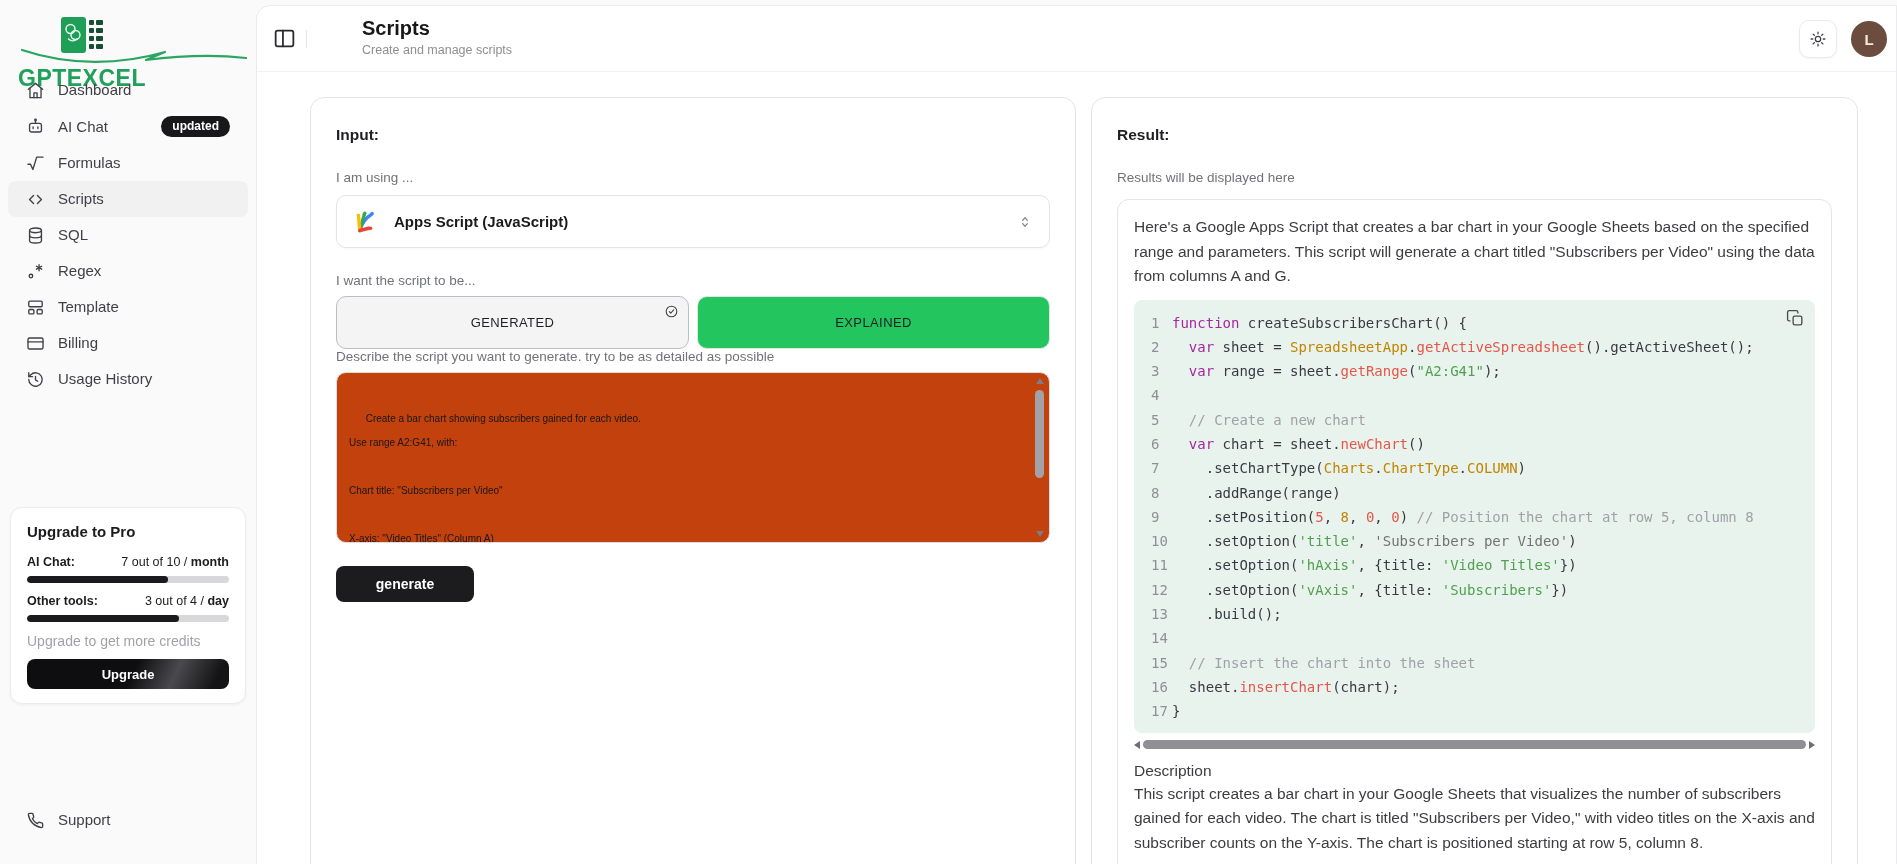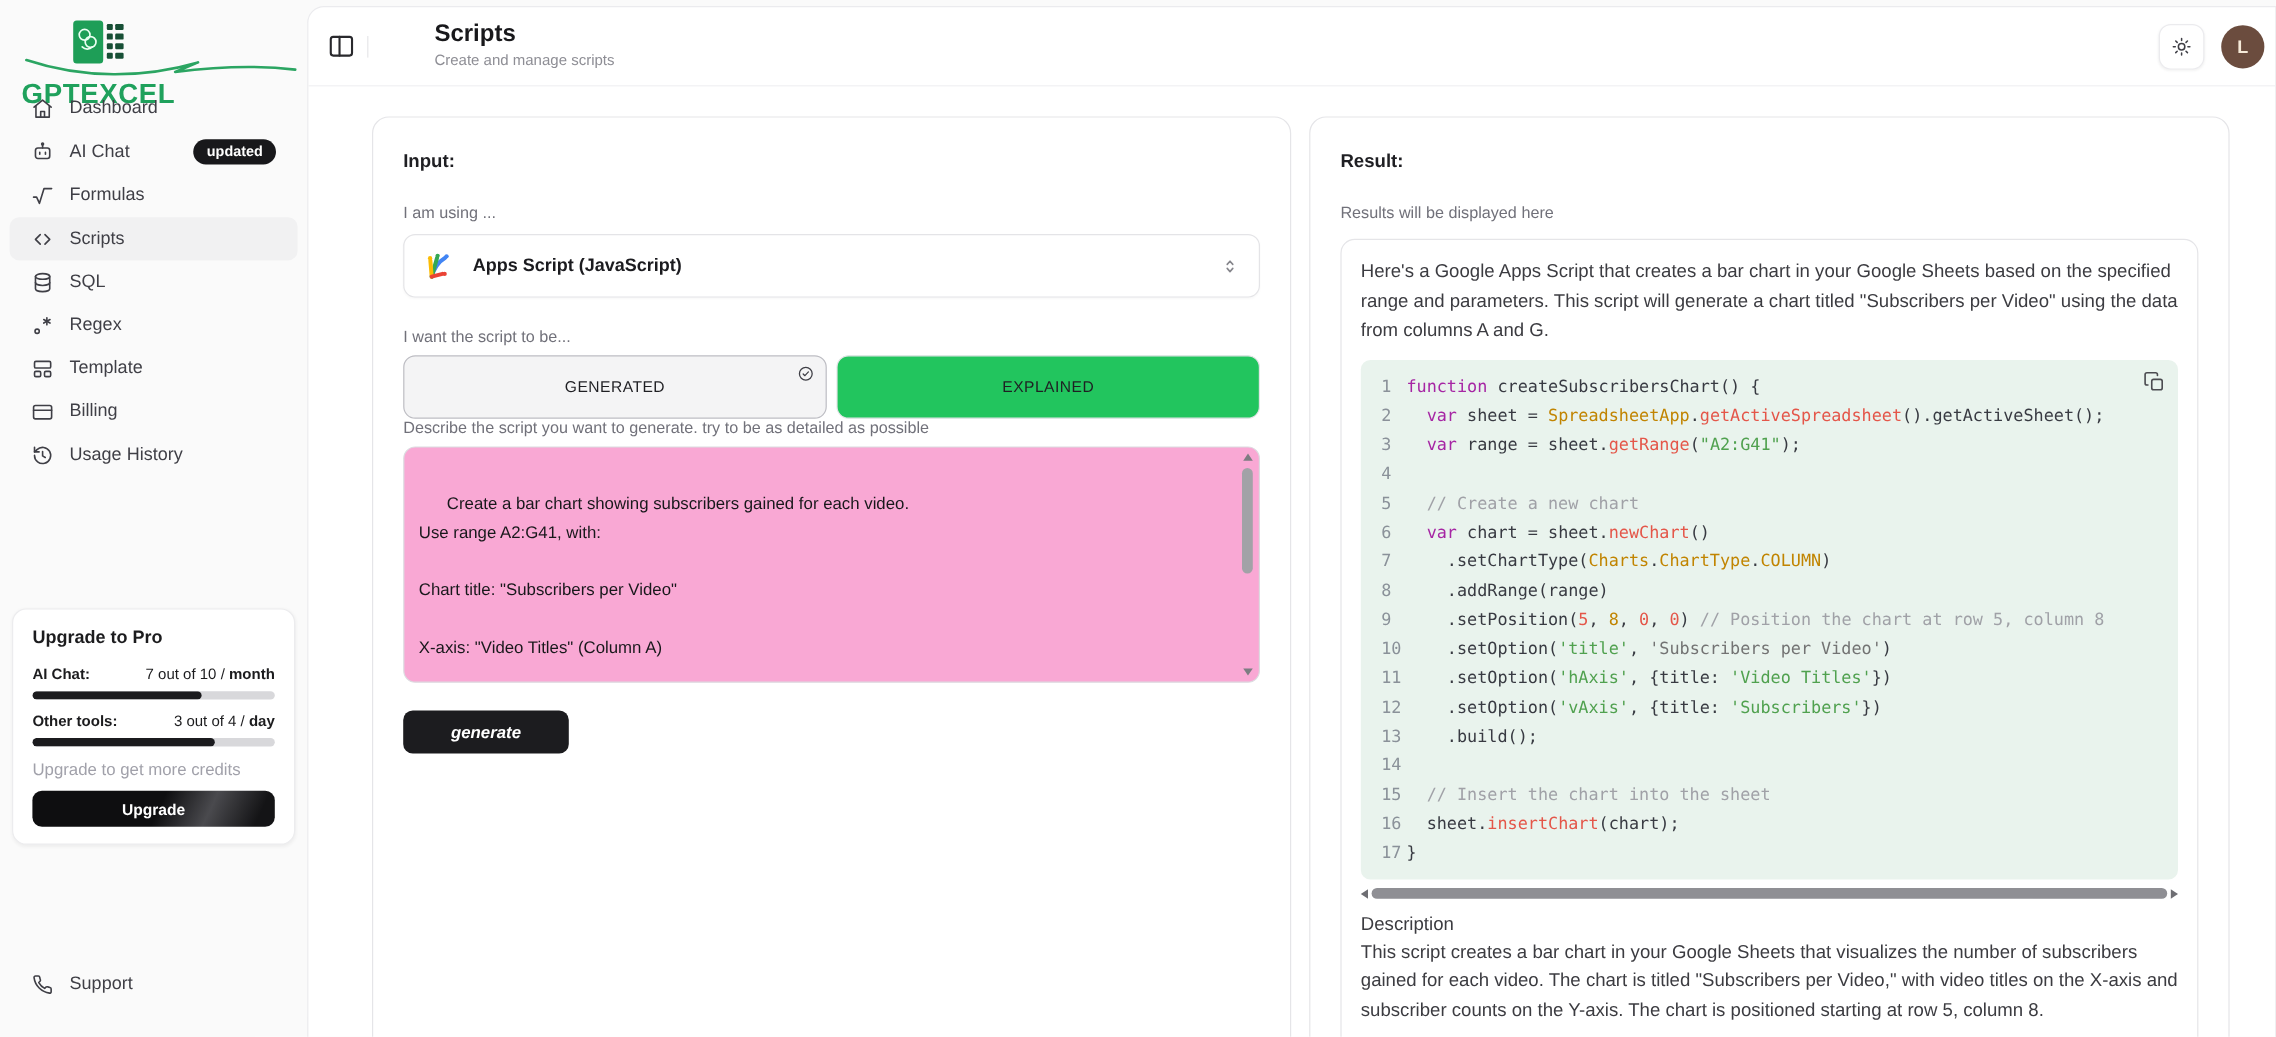--- a/index.html
+++ b/index.html
@@ -70,31 +70,31 @@
   .dd-chevron svg { width:100%; height:100%; }
   .mode-lbl { margin-top:25px; }
   .modes { display:flex; gap:8px; margin-top:8px; }
   .mode-btn { flex:1; height:53px; border-radius:10px; border:1px solid #e4e4e7; background:#22c55e;
     font-size:13px; letter-spacing:.4px; color:#1f1f23; position:relative; font-family:inherit;
     font-weight:500; cursor:pointer; }
   .mode-btn.selected { background:#f4f4f5; border-color:#bdbdc3; }
   .mode-check { position:absolute; top:7px; right:9px; width:15px; height:15px; color:#3f3f46; }
   .mode-check svg { width:100%; height:100%; }
   .desc-lbl { }
-  .textarea { margin-top:8px; height:197px; border:1px solid #dcdce0; border-radius:10px;
-    padding:10px 30px 10px 12px; font-size:14px; line-height:24px; color:#18181b;
-    white-space:pre-wrap; position:relative; overflow:hidden; background:#f9a8d4; cursor:text; }
+  .textarea { margin-top:8px; height:171px; border:1px solid #dcdce0; border-radius:10px;
+    padding:10px 30px 10px 12px; font-size:10px; line-height:24px; color:#18181b;
+    white-space:pre-wrap; position:relative; overflow:hidden; background:#c2410c; cursor:text; }
   .ta-scrollbar { position:absolute; right:3px; top:3px; bottom:3px; width:12px; }
   .ta-arrow { width:0; height:0; border-left:4px solid transparent; border-right:4px solid transparent;
     position:absolute; left:2px; }
   .ta-arrow.up { top:2px; border-bottom:6px solid #7d7d82; }
   .ta-arrow.down { bottom:2px; border-top:6px solid #7d7d82; }
   .ta-thumb { position:absolute; left:1px; top:14px; width:9px; height:88px; background:#a2a2a7; border-radius:6px; }
   .generate-btn { margin-top:23px; width:138px; height:36px; background:#1c1c1f; color:#fff; border:none;
-    border-radius:8px; font-size:14px; font-weight:700; font-family:inherit; cursor:pointer;font-style:italic; }
+    border-radius:8px; font-size:14px; font-weight:700; font-family:inherit; cursor:pointer; }
   
   .result-box { margin-top:14px; border:1px solid #e5e5e8; border-radius:12px; padding:15px 16px 20px; height:690px; overflow:hidden; }
   .intro { font-size:15.5px; line-height:24.5px; color:#3c3c41; }
   .code-wrap { position:relative; margin-top:11px; background:#e9f3ed; border-radius:8px; padding:11px 0 9px; }
   .code-line { display:flex; font-family:"DejaVu Sans Mono", monospace; font-size:14px; line-height:24.3px; white-space:pre; }
   .ln { width:22px; flex:none; padding-left:17px; color:#8a9199; }
   .code-text { padding-left:16px; }
   .copy-btn { position:absolute; top:9px; right:10px; width:19px; height:19px; color:#4b4b50; cursor:pointer; }
   .copy-btn svg { width:100%; height:100%; }
   .hscroll { position:relative; height:9px; margin-top:7px; }

